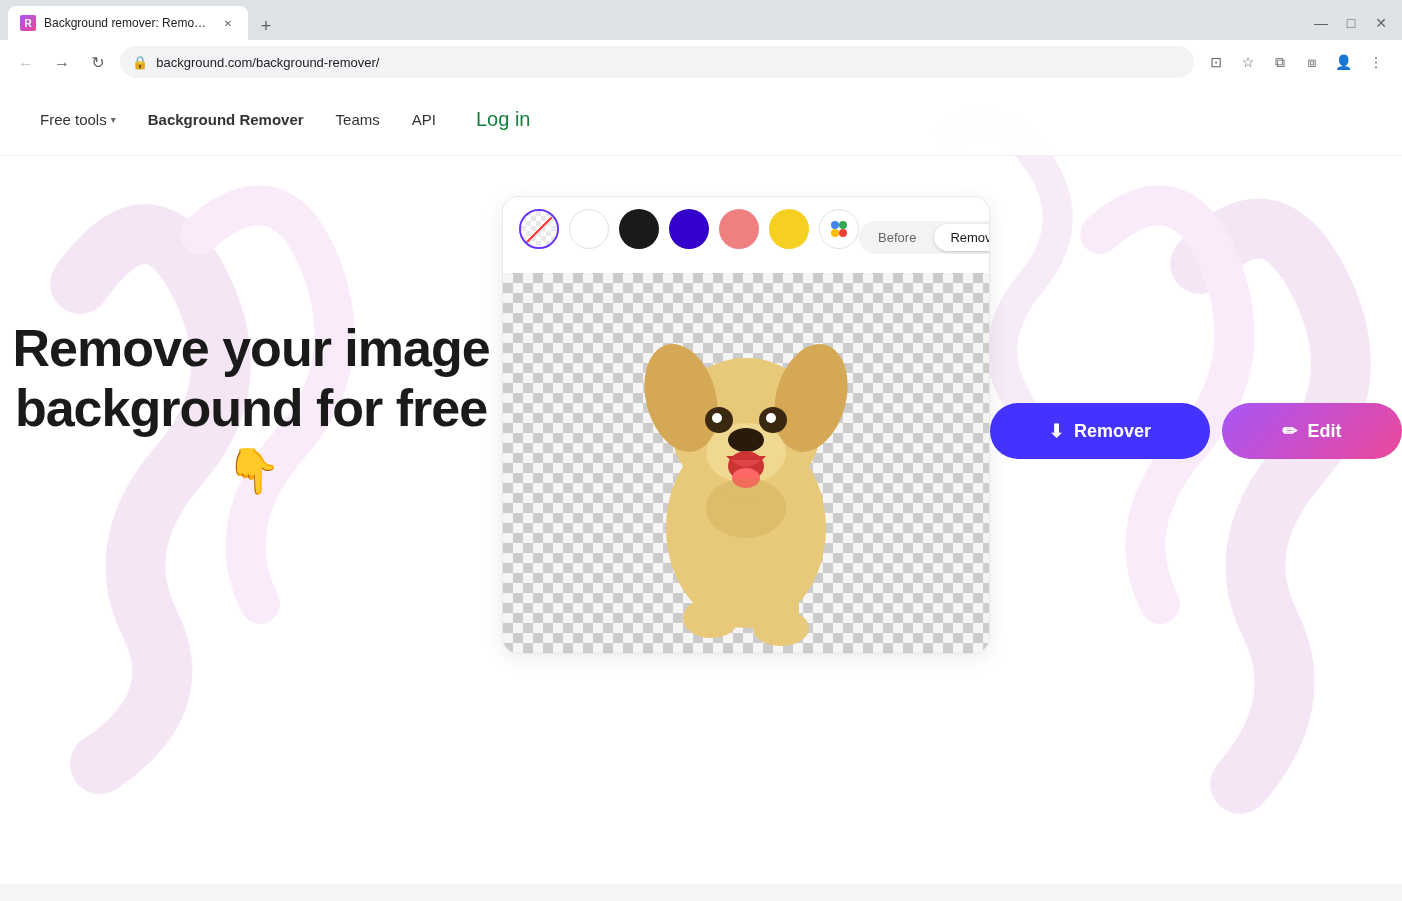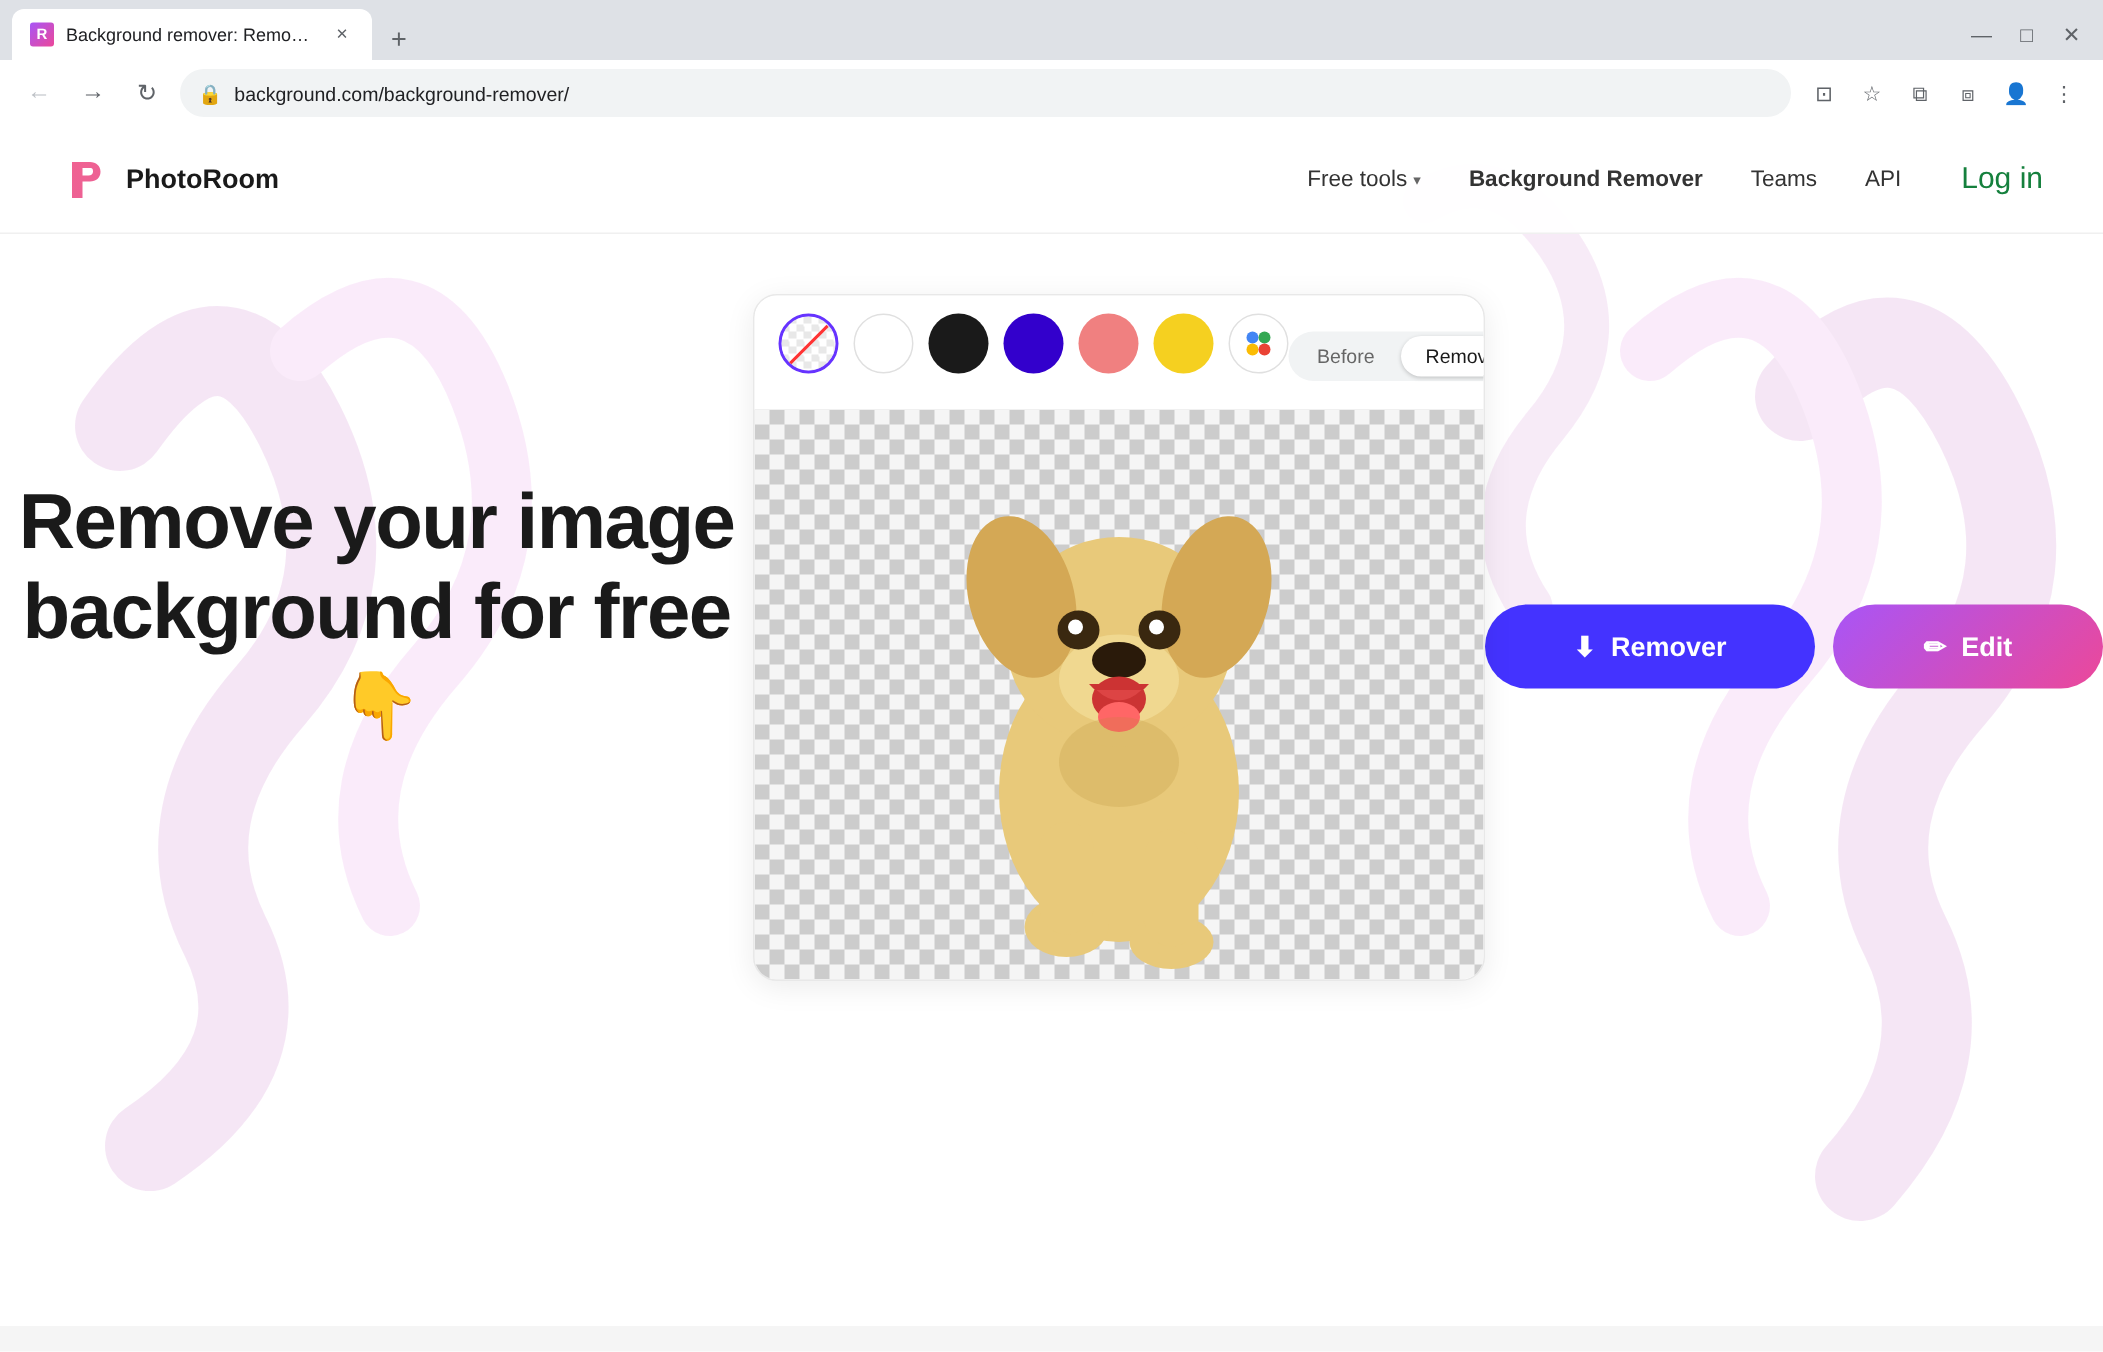--- a/index.html
+++ b/index.html
@@ -132,33 +132,20 @@
       <path d="M 200 150 Q 280 80 320 180 Q 360 280 290 360 Q 220 440 260 520" stroke="#f0c0f0" stroke-width="40" fill="none" stroke-linecap="round"></path>
 
       <path d="M 1200 180 Q 1270 100 1320 200 Q 1370 300 1300 380 Q 1230 460 1270 540 Q 1310 620 1240 700" stroke="#e0b0e0" stroke-width="60" fill="none" stroke-linecap="round"></path>
       <path d="M 1100 150 Q 1180 80 1220 180 Q 1260 280 1190 360 Q 1120 440 1160 520" stroke="#f0c0f0" stroke-width="40" fill="none" stroke-linecap="round"></path>
 
       <path d="M 950 50 Q 1000 20 1040 80 Q 1080 140 1030 200 Q 980 260 1020 320" stroke="#e8c0e8" stroke-width="30" fill="none" stroke-linecap="round"></path>
     </svg>
   </div>
 
   <nav class="site-nav">
-    <div class="logo-area">
-      <svg class="logo-icon" viewBox="0 0 36 36" fill="none">
-        <defs>
-          <linearGradient id="logoGrad" x1="0" y1="0" x2="36" y2="36">
-            <stop offset="0%" stop-color="#f06292"></stop>
-            <stop offset="50%" stop-color="#ab47bc"></stop>
-            <stop offset="100%" stop-color="#7e57c2"></stop>
-          </linearGradient>
-        </defs>
-        <path d="M8 6h12c4 0 7 2.5 7 6.5S24 19 20 19h-5v11H8V6zm7 9h4c1.8 0 3-1 3-2.5S21.8 10 20 10h-5v5z" fill="url(#logoGrad)"></path>
-      </svg>
-      <span class="logo-text">PhotoRoom</span>
-    </div>
     <div class="nav-links">
       <span class="nav-link">
         <span>Free tools</span>
         <span class="nav-chevron">▾</span>
       </span>
       <span class="nav-link nav-link-active">
         <span>Background Remover</span>
       </span>
       <span class="nav-link">
         <span>Teams</span>

